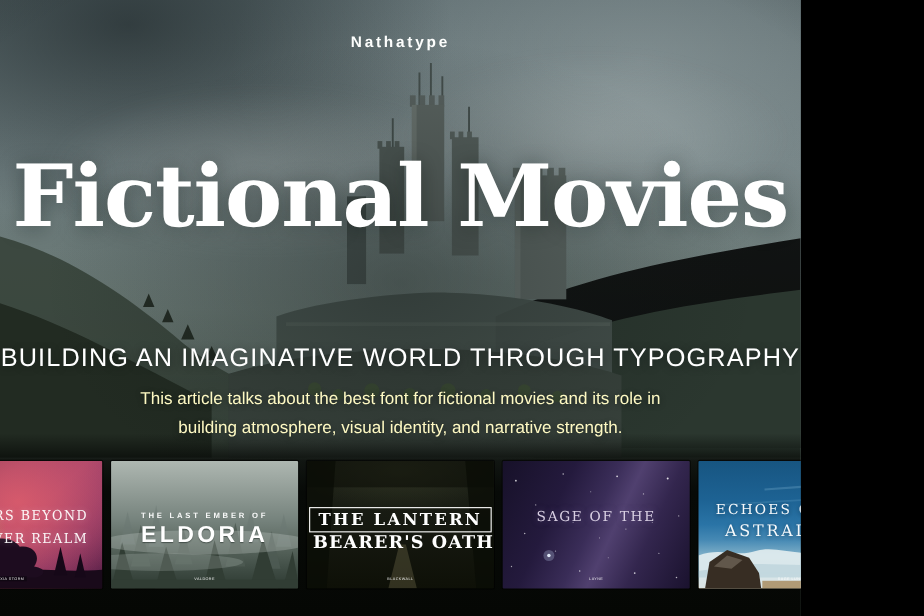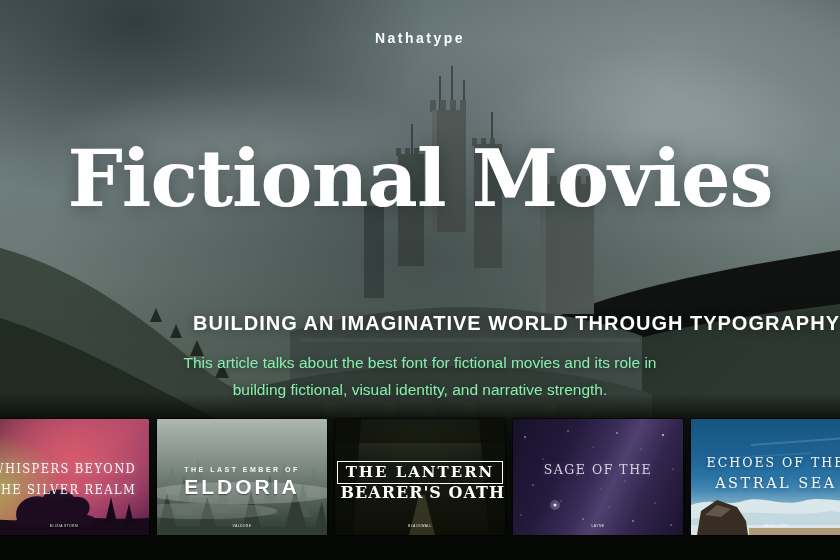--- a/index.html
+++ b/index.html
@@ -1,16 +1,16 @@
 <!DOCTYPE html>
 <html><head>
 <meta charset="utf-8">
 <style>
   html,body{margin:0;padding:0;background:#000;}
-  .stage{position:relative;width:840px;height:560px;overflow:hidden;background:#5d6c6f;
+  .stage{position:relative;width:728px;height:560px;overflow:hidden;background:#5d6c6f;
          font-family:"Liberation Sans",sans-serif;color:#fff;}
 
   
   .sky{position:absolute;inset:0;
     background:
       radial-gradient(420px 260px at 16% 4%, rgba(22,30,32,.60), transparent 70%),
       radial-gradient(520px 300px at 80% 10%, rgba(196,206,208,.30), transparent 72%),
       radial-gradient(640px 420px at 50% 58%, rgba(88,102,102,.35), transparent 78%),
       linear-gradient(180deg,#5a696c 0%,#6f7e80 28%,#6b7a75 50%,#515f55 70%,#2c362c 88%,#121810 100%);}
   .mist-a{position:absolute;left:40px;top:80px;width:400px;height:150px;border-radius:50%;
@@ -26,25 +26,25 @@
     background:linear-gradient(180deg, rgba(9,12,9,0) 0%, rgba(8,11,8,.85) 15%, #070a07 32%, #050704 100%);}
 
   
   .brand{position:absolute;top:30px;left:0;right:0;text-align:center;
     font-size:14px;font-weight:600;letter-spacing:2.5px;color:#fdfefd;}
   .title{position:absolute;top:144px;left:0;right:0;text-align:center;line-height:1;
     font-family:"DejaVu Serif",serif;font-weight:bold;color:#fff;
     text-shadow:0 2px 18px rgba(10,16,14,.35);}
   .title .l1{font-size:70px;letter-spacing:1px;}
   .title .l2{font-size:78px;letter-spacing:-1px;margin-top:-4px;}
-  .subtitle{position:absolute;top:312px;left:0;right:0;text-align:right;
-    font-size:20px;font-weight:bold;letter-spacing:1px;color:#fff;
+  .subtitle{position:absolute;top:312px;left:0;right:0;text-align:center;
+    font-size:23px;font-weight:normal;letter-spacing:1px;color:#fff;
     text-shadow:0 1px 8px rgba(10,16,14,.4);}
   .desc{position:absolute;top:349px;left:0;right:0;text-align:center;
-    font-size:15.5px;line-height:27px;color:#86efac;text-shadow:0 1px 6px rgba(10,16,14,.45);}
+    font-size:15.5px;line-height:27px;color:#fef9c3;text-shadow:0 1px 6px rgba(10,16,14,.45);}
 
   
   .thumbs{position:absolute;left:0;right:0;top:419px;height:116px;
     display:flex;gap:8px;justify-content:center;}
   .thumb{position:relative;flex:0 0 170px;width:170px;height:116px;overflow:hidden;
     border-radius:1px;box-shadow:0 0 0 1px rgba(0,0,0,.6);cursor:pointer;}
   .thumb svg.art{position:absolute;inset:0;}
   .t-title{position:absolute;left:0;right:0;text-align:center;color:#fff;
     font-family:"DejaVu Serif",serif;}
   .credit{position:absolute;bottom:7px;left:0;right:0;text-align:center;
@@ -163,21 +163,21 @@
   <div class="brand">Nathatype</div>
 
   <div class="title">
     <div class="l2">Fictional Movies</div>
   </div>
 
   <div class="subtitle">BUILDING AN IMAGINATIVE WORLD THROUGH TYPOGRAPHY</div>
 
   <div class="desc">
     <div>This article talks about the best font for fictional movies and its role in</div>
-    <div>building fictional, visual identity, and narrative strength.</div>
+    <div>building atmosphere, visual identity, and narrative strength.</div>
   </div>
 
   <div class="thumbs">
 
     <div class="thumb t1">
       <svg class="art" viewBox="0 0 170 116" aria-hidden="true">
         <path d="M0,116 L0,101 C20,99 40,104 62,100 C100,95 122,102 170,99 L170,116 Z" fill="#190a1a"></path>
         <path d="M38,101 C33,85 50,74 64,78 C70,68 88,68 95,78 C107,76 115,86 108,96 C120,98 118,104 110,106 L44,106 C33,106 33,103 38,101 Z" fill="#1d0c1f"></path>
         <path d="M126,104 L132,78 L138,104 Z" fill="#160818"></path>
         <path d="M145,106 L150,84 L155,106 Z" fill="#160818"></path>

